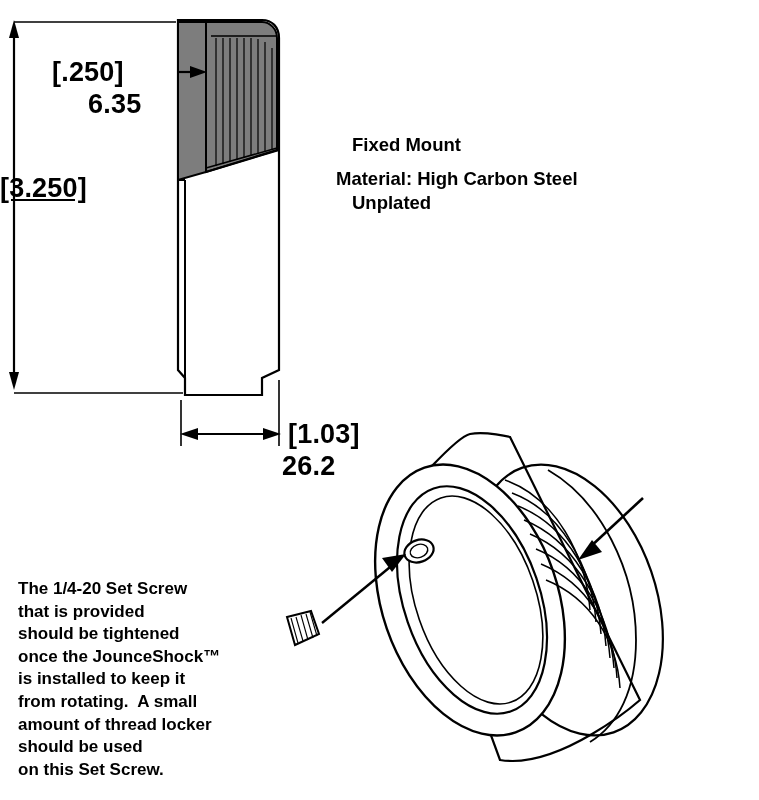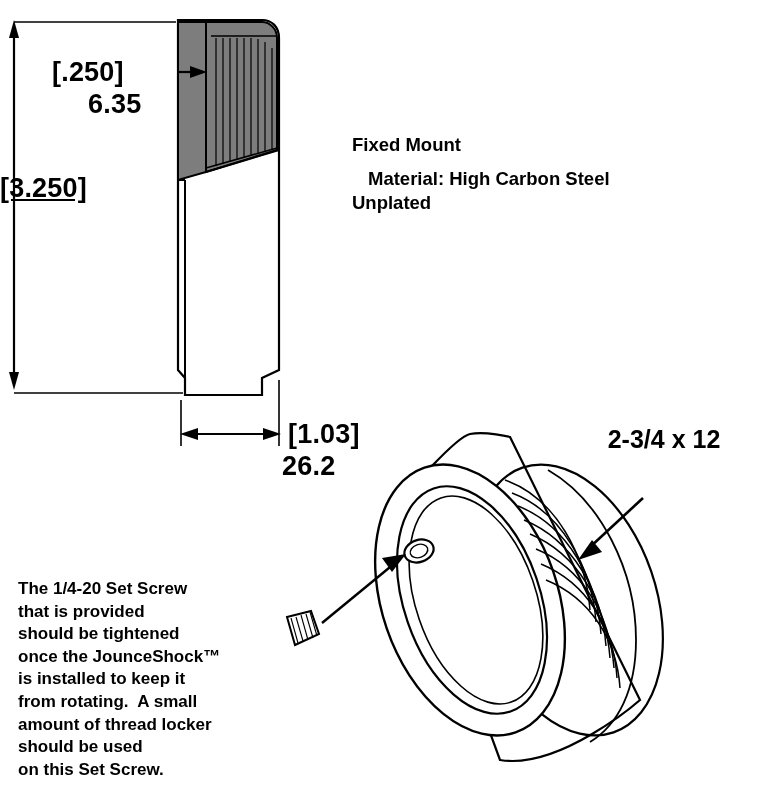--- a/index.html
+++ b/index.html
@@ -167,24 +167,23 @@
 
   <div class="abs txt dim-label" style="left:52px; top:56px;">[.250]</div>
   <div class="abs txt dim-label" style="left:52px; top:88px;margin-left:36px;">6.35</div>
 
   <div class="abs txt dim-label" style="left:0px; top:172px;text-decoration:underline;">[3.250]</div>
 
   <div class="abs txt dim-label" style="left:288px; top:418px;">[1.03]</div>
   <div class="abs txt dim-label" style="left:282px; top:450px;">26.2</div>
 
   <div class="abs txt note-block" style="left:352px; top:133px;">Fixed Mount</div>
-  <div class="abs txt note-block" style="left:368px; top:167px;">Material: High Carbon Steel</div>
+  <div class="abs txt note-block" style="left:336px; top:167px;">Material: High Carbon Steel</div>
   <div class="abs txt note-block" style="left:352px; top:191px;">Unplated</div>
 
-  <div class="abs txt thread-label" style="left:578px; top:424px; width:172px;">2-3/4 x 12</div>
 
   <div class="abs txt note-small" style="left:18px; top:578px; width:268px;">The 1/4-20 Set Screw
 that is provided
 should be tightened
 once the JounceShock™
 is installed to keep it
 from rotating.  A small
 amount of thread locker
 should be used
 on this Set Screw.</div>

